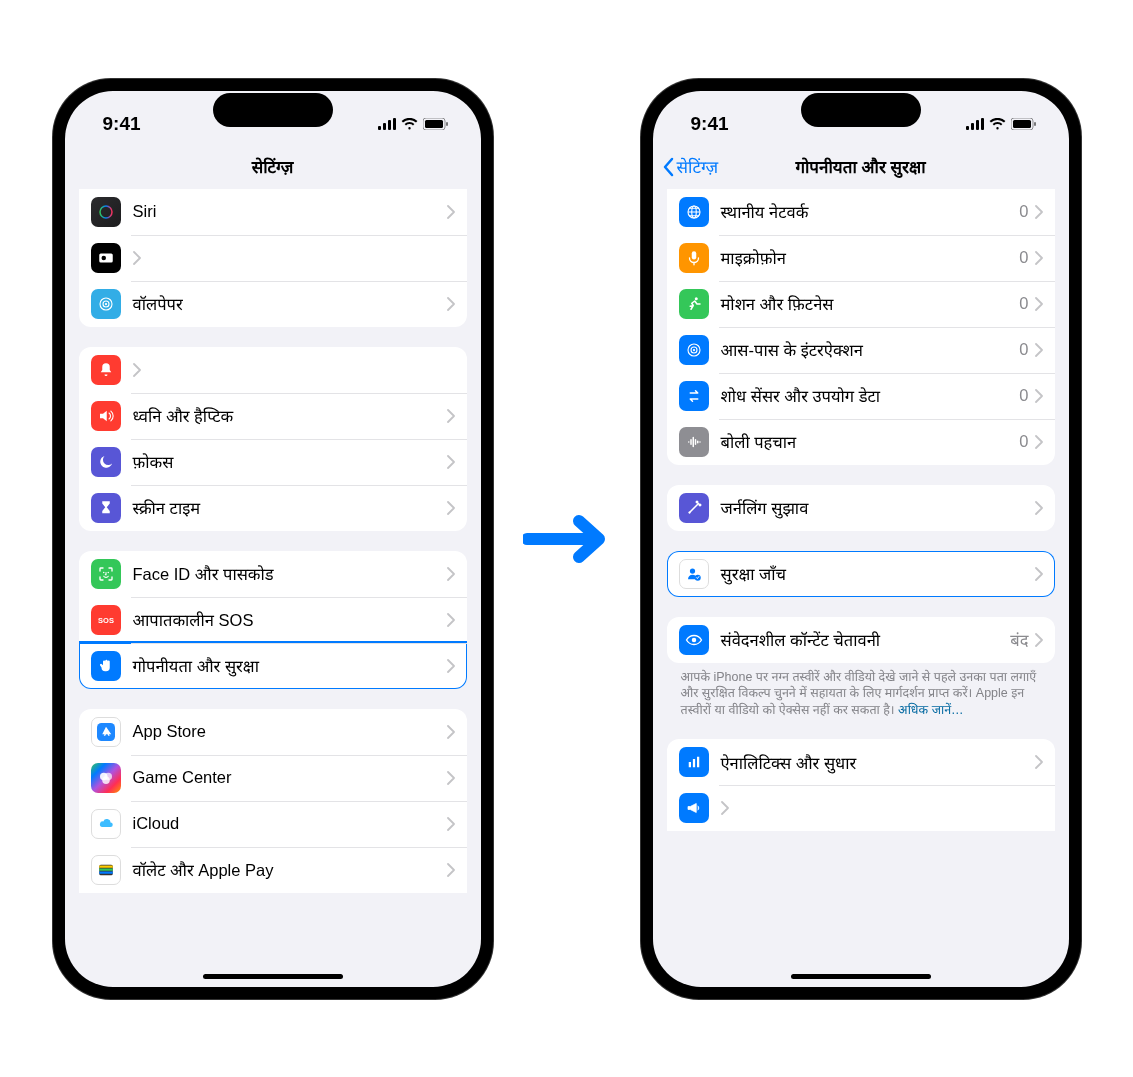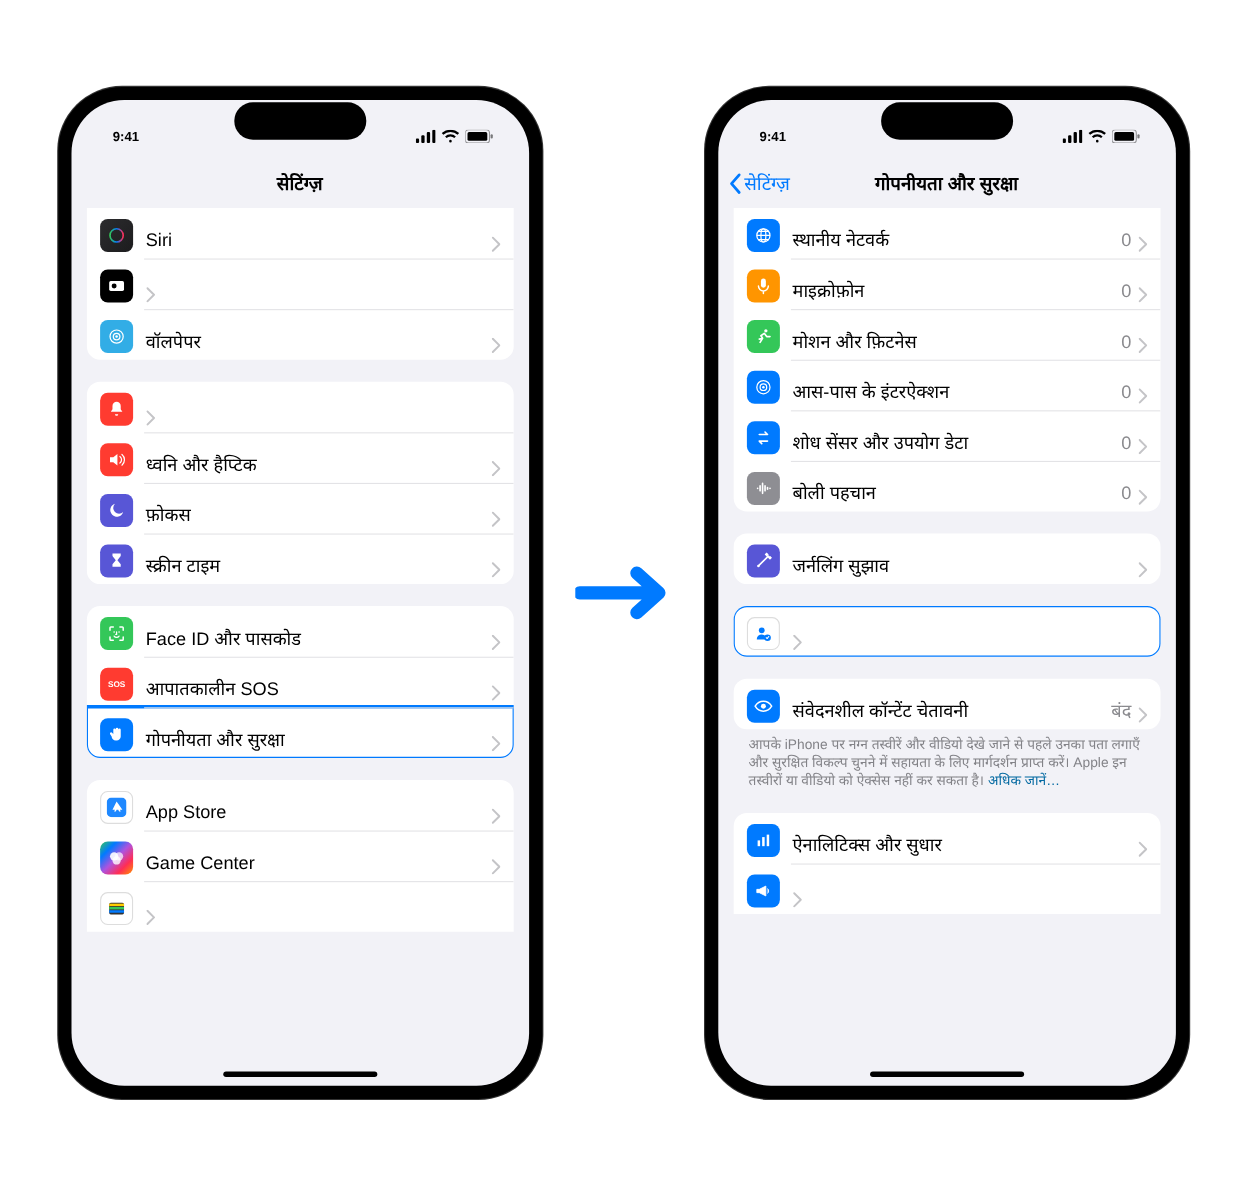--- a/index.html
+++ b/index.html
@@ -42,21 +42,21 @@
       background: #000;
       border-radius: 20px;
       z-index: 10;
     }
     .status-bar {
       height: 54px;
       display: flex;
       justify-content: space-between;
       align-items: center;
       padding: 0 32px 0 38px;
-      font-size: 12px;
+      font-size: 19px;
       font-weight: 600;
       color: #000;
       flex-shrink: 0;
       padding-top: 12px;
     }
     .status-icons { display: flex; align-items: center; gap: 5px; }
     .status-icons svg { display: block; }
 
     .nav-bar {
       height: 44px;
@@ -90,21 +90,21 @@
       background: #fff;
       border-radius: 12px;
       margin-top: 20px;
       overflow: hidden;
     }
     .group.first-cut { margin-top: 0; border-top-left-radius: 0; border-top-right-radius: 0; }
     .group.last-cut { border-bottom-left-radius: 0; border-bottom-right-radius: 0; }
 
     .row {
       display: flex;
-      align-items: flex-end;
+      align-items: center;
       min-height: 46px;
       padding: 6px 12px;
       position: relative;
     }
     .row + .row::before {
       content: "";
       position: absolute;
       top: 0;
       left: 52px;
       right: 0;
@@ -378,28 +378,42 @@
               </svg>
             </span>
             <span class="row-label">Game Center</span>
             <span class="chevron">
               <svg viewBox="0 0 8 14">
                 <path d="M1 1l6 6-6 6" stroke="currentColor" stroke-width="1.8" fill="none" stroke-linecap="round" stroke-linejoin="round"></path>
               </svg>
             </span>
           </div>
           <div class="row">
+            <span class="row-icon bg-icloud">
+              <svg viewBox="0 0 24 24">
+                <path d="M18 16a3 3 0 000-6 5 5 0 00-9.6-1.5A3.5 3.5 0 007 16h11z" fill="#3cbcff"></path>
+              </svg>
+            </span>
+            <span class="row-label">iCloud</span>
+            <span class="chevron">
+              <svg viewBox="0 0 8 14">
+                <path d="M1 1l6 6-6 6" stroke="currentColor" stroke-width="1.8" fill="none" stroke-linecap="round" stroke-linejoin="round"></path>
+              </svg>
+            </span>
+          </div>
+          <div class="row">
             <span class="row-icon bg-white">
               <svg viewBox="0 0 24 24">
                 <rect x="3" y="5" width="18" height="14" rx="2" fill="#333"></rect>
                 <rect x="3" y="6" width="18" height="3" fill="#ffcc00"></rect>
                 <rect x="3" y="10" width="18" height="3" fill="#34c759"></rect>
                 <rect x="3" y="14" width="18" height="3" fill="#007aff"></rect>
               </svg>
             </span>
+            <span class="row-label">वॉलेट और Apple Pay</span>
             <span class="chevron">
               <svg viewBox="0 0 8 14">
                 <path d="M1 1l6 6-6 6" stroke="currentColor" stroke-width="1.8" fill="none" stroke-linecap="round" stroke-linejoin="round"></path>
               </svg>
             </span>
           </div>
         </div>
       </div>
     <div class="home-indicator"></div>
   </div>
@@ -554,20 +568,21 @@
         <div class="group single">
           <div class="row highlighted">
             <span class="row-icon bg-white" style="color:#007aff">
               <svg viewBox="0 0 24 24">
                 <circle cx="10" cy="8" r="3.5" fill="currentColor"></circle>
                 <path d="M4 19a6 6 0 0112 0" fill="currentColor"></path>
                 <circle cx="17" cy="17" r="4" fill="currentColor"></circle>
                 <path d="M15.5 17l1 1 2-2.5" stroke="#fff" stroke-width="1.3" fill="none" stroke-linecap="round" stroke-linejoin="round"></path>
               </svg>
             </span>
+            <span class="row-label">सुरक्षा जाँच</span>
             <span class="chevron">
               <svg viewBox="0 0 8 14">
                 <path d="M1 1l6 6-6 6" stroke="currentColor" stroke-width="1.8" fill="none" stroke-linecap="round" stroke-linejoin="round"></path>
               </svg>
             </span>
           </div>
         </div>
         <div class="group">
           <div class="row">
             <span class="row-icon bg-blue">

